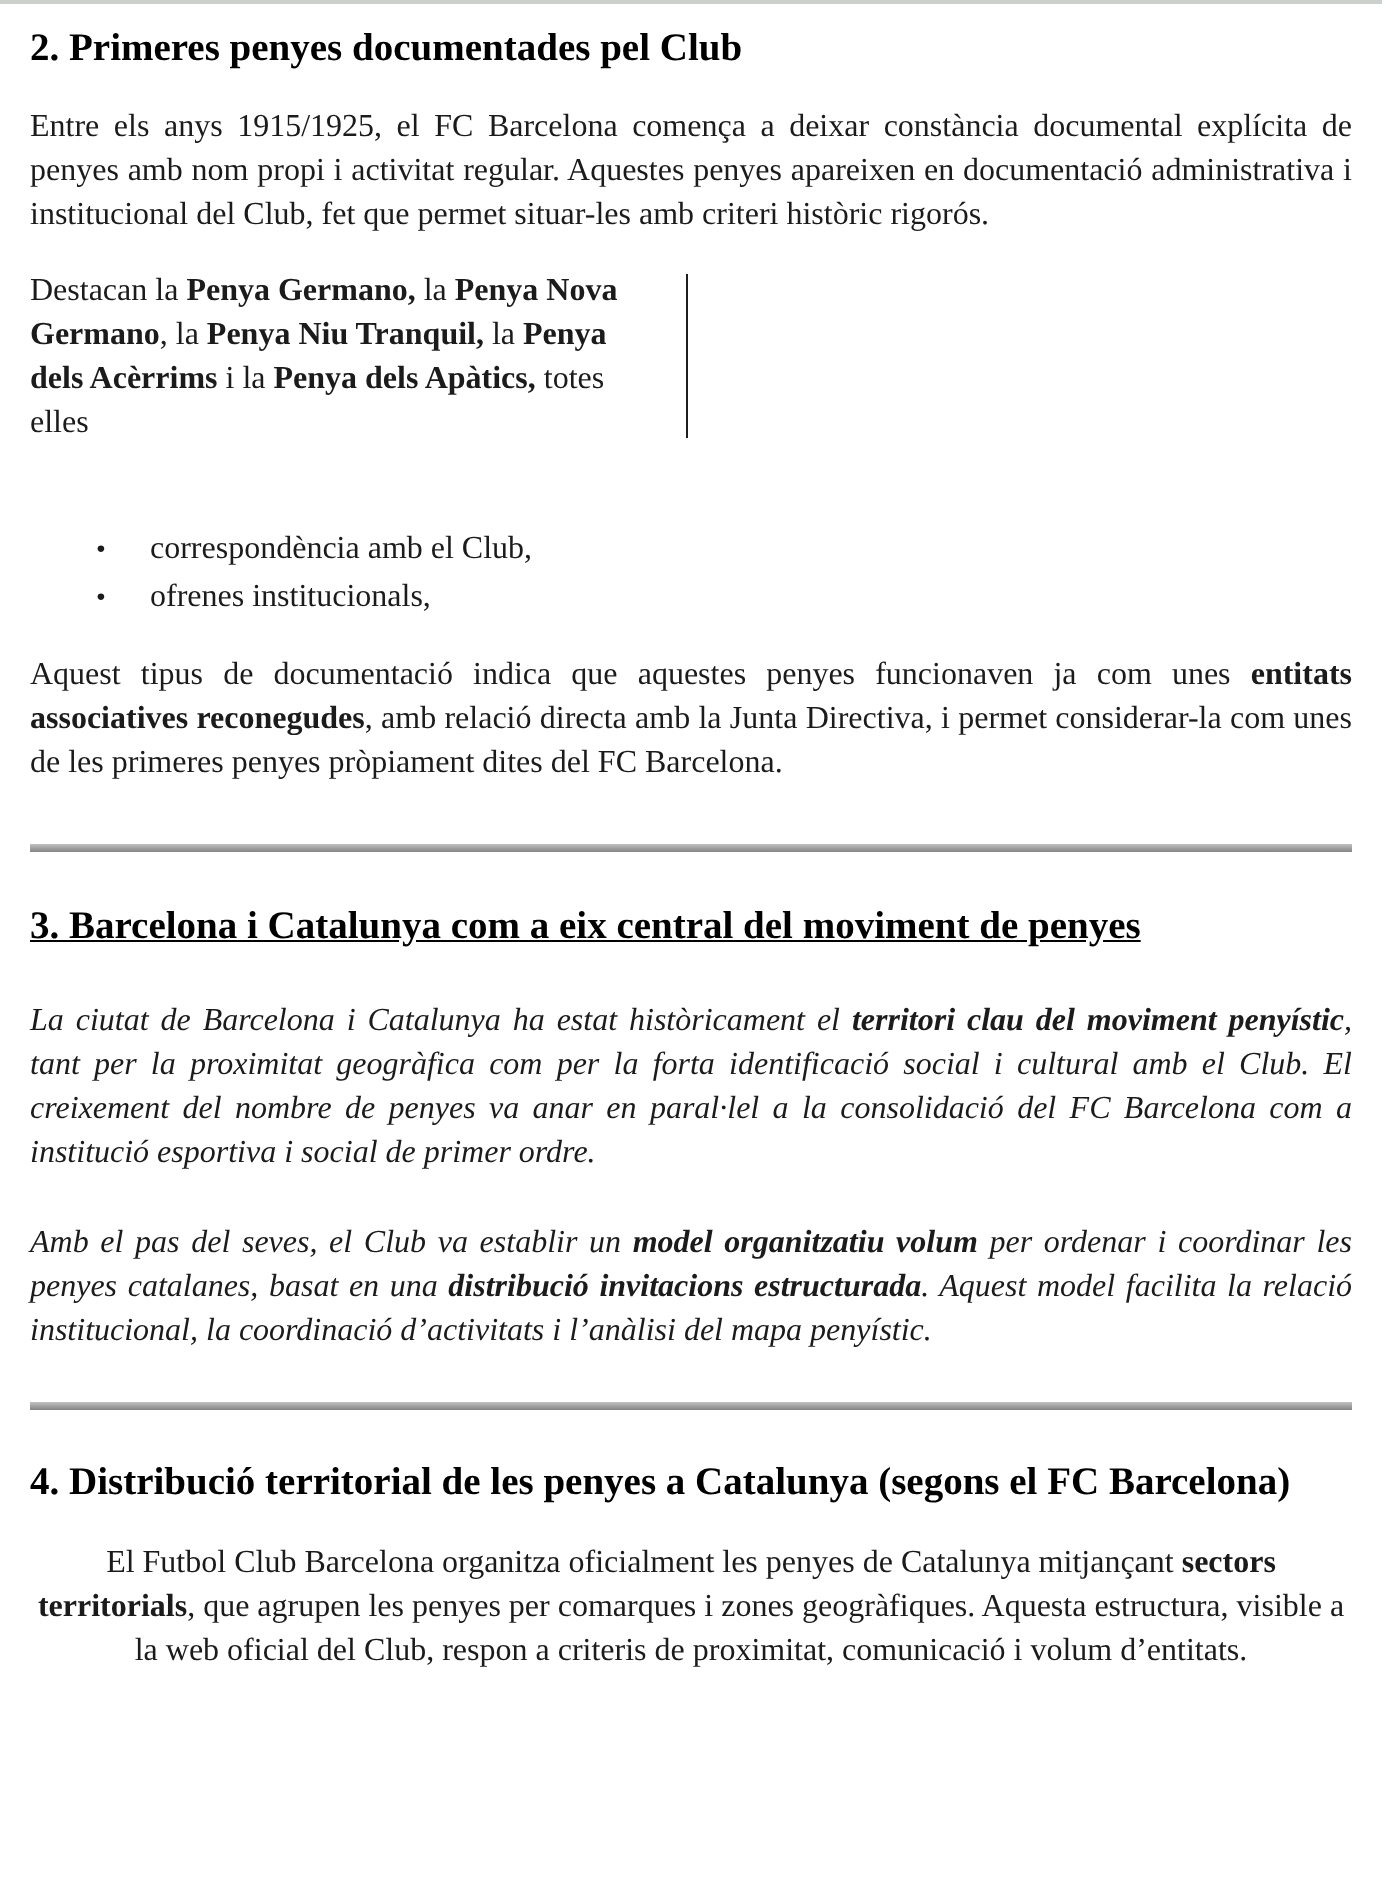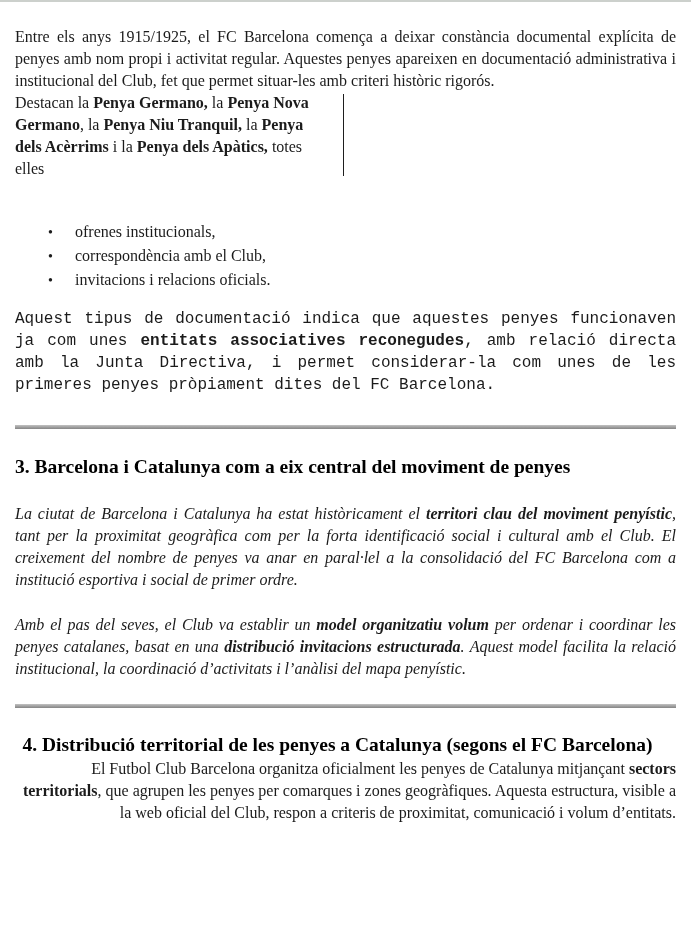--- a/index.html
+++ b/index.html
@@ -22,61 +22,61 @@
   }
   .top-rule{height:2px;background:var(--top-rule-color);margin-right:3px;}
   .page{padding:9px 18px 0 15px;}
   h2{
     font-size:19.5px;line-height:27px;margin:0;
     color:var(--heading-color);font-weight:bold;max-width:645px;
   }
   p{margin:0;}
   .justify{text-align:justify;}
   .mt-intro{margin-top:15px;}
-  .cols{display:flex;}
+  .cols{display:flex;margin-top:16px;}
   .col-left{width:315px;}
   .col-divider{width:1px;background:var(--divider-color);align-self:stretch;margin:2px 0 4px 13px;}
   .col-right{flex:1;margin-left:29px;}
   ul.bullets{list-style:none;margin:40px 0 0;padding:0 0 0 33px;}
   ul.bullets li{line-height:23px;}
   ul.bullets li .marker{display:inline-block;width:27px;font-size:14px;}
-  .mt-outro{margin-top:16px;font-family:Liberation Mono, monospace;}
+  .mt-outro{margin-top:16px;}
   hr.rule{
     border:none;height:4px;margin:29px 0 0;
     background:linear-gradient(180deg,#c2c2c2 0%,var(--rule-color) 55%,var(--rule-edge) 100%);
   }
-  .h-s3{margin-top:24px;}
+  .h-s3{margin-top:24px;text-decoration:underline;}
   .p-s3{margin-top:23px;font-style:italic;}
   hr.rule2{margin-top:24px;}
-  .h-s4{margin-top:23px;text-align:center;}
-  .p-s4{text-align:right;}
+  .h-s4{margin-top:23px;}
+  .p-s4{margin-top:16px;text-align:center;}
   b{font-weight:bold;}
 </style>
 </head>
 <body>
 
 <div class="top-rule"></div>
 
 <main class="page">
 
   <section>
+    <h2>2. Primeres penyes documentades pel Club</h2>
 
     <p class="justify mt-intro"><span>Entre els anys 1915/1925, el FC Barcelona comença a deixar constància documental explícita de penyes amb nom propi i activitat regular. Aquestes penyes apareixen en documentació administrativa i institucional del Club, fet que permet situar-les amb criteri històric rigorós.</span></p>
 
     <div class="cols">
       <div class="col-left">
         <span>Destacan la </span><b>Penya Germano,</b><span> la </span><b>Penya Nova Germano</b><span>, la </span><b>Penya Niu Tranquil,</b><span> la </span><b>Penya dels Acèrrims</b><span> i la </span><b>Penya dels Apàtics,</b><span> totes elles</span>
       </div>
       <div class="col-divider"></div>
     </div>
 
     <ul class="bullets">
+      <li><span class="marker">•</span><span>correspondència amb el Club,</span></li>
       <li><span class="marker">•</span><span>ofrenes institucionals,</span></li>
-      <li><span class="marker">•</span><span>correspondència amb el Club,</span></li>
-      <li><span class="marker">•</span><span>invitacions i relacions oficials.</span></li>
     </ul>
 
     <p class="justify mt-outro"><span>Aquest tipus de documentació indica que aquestes penyes funcionaven ja com unes </span><b>entitats associatives reconegudes</b><span>, amb relació directa amb la Junta Directiva, i permet considerar-la com unes de les primeres penyes pròpiament dites del FC Barcelona.</span></p>
   </section>
 
   <hr class="rule">
 
   <section>
     <h2 class="h-s3">3. Barcelona i Catalunya com a eix central del moviment de penyes</h2>
 

